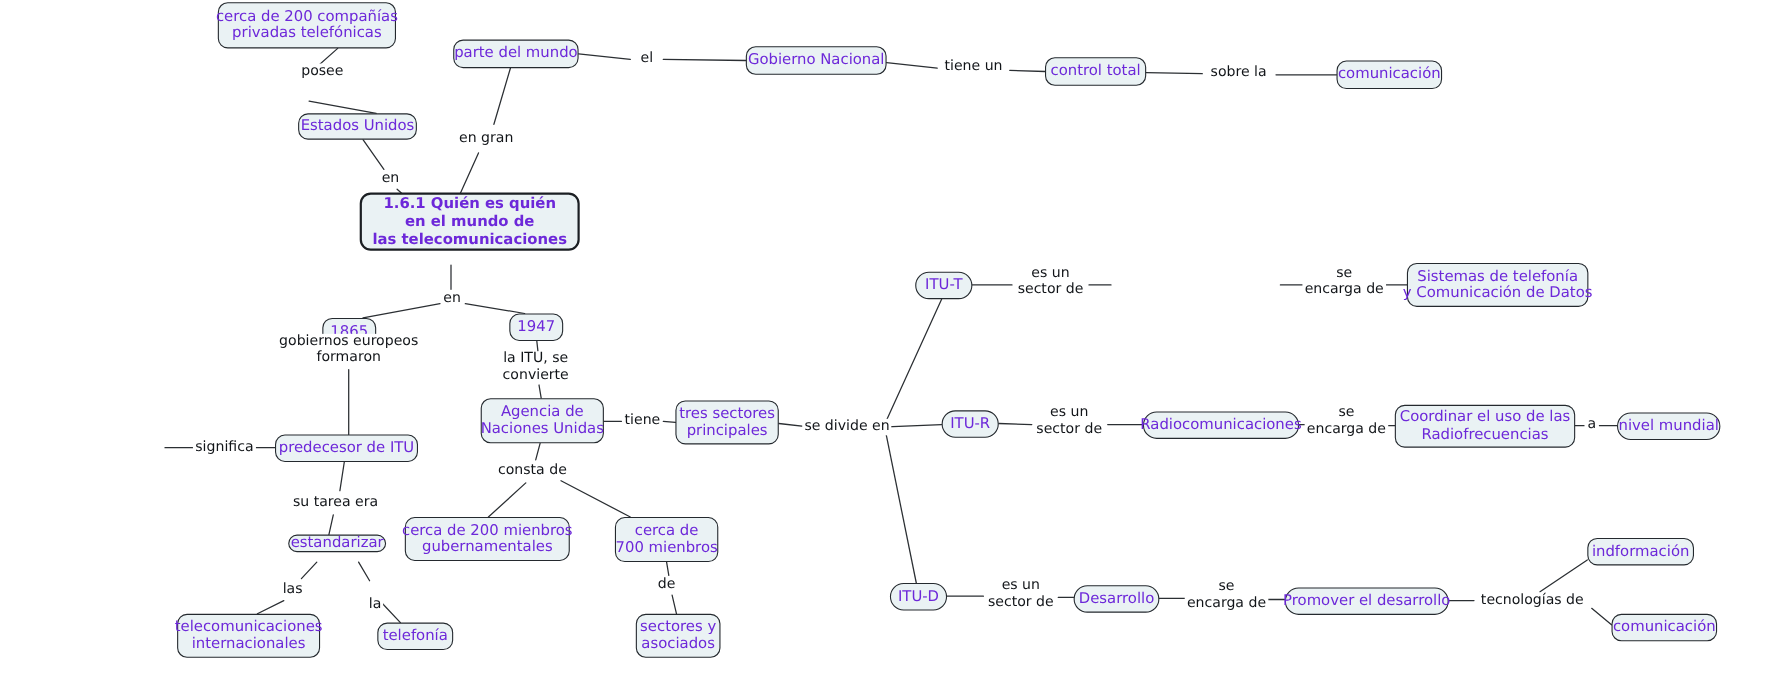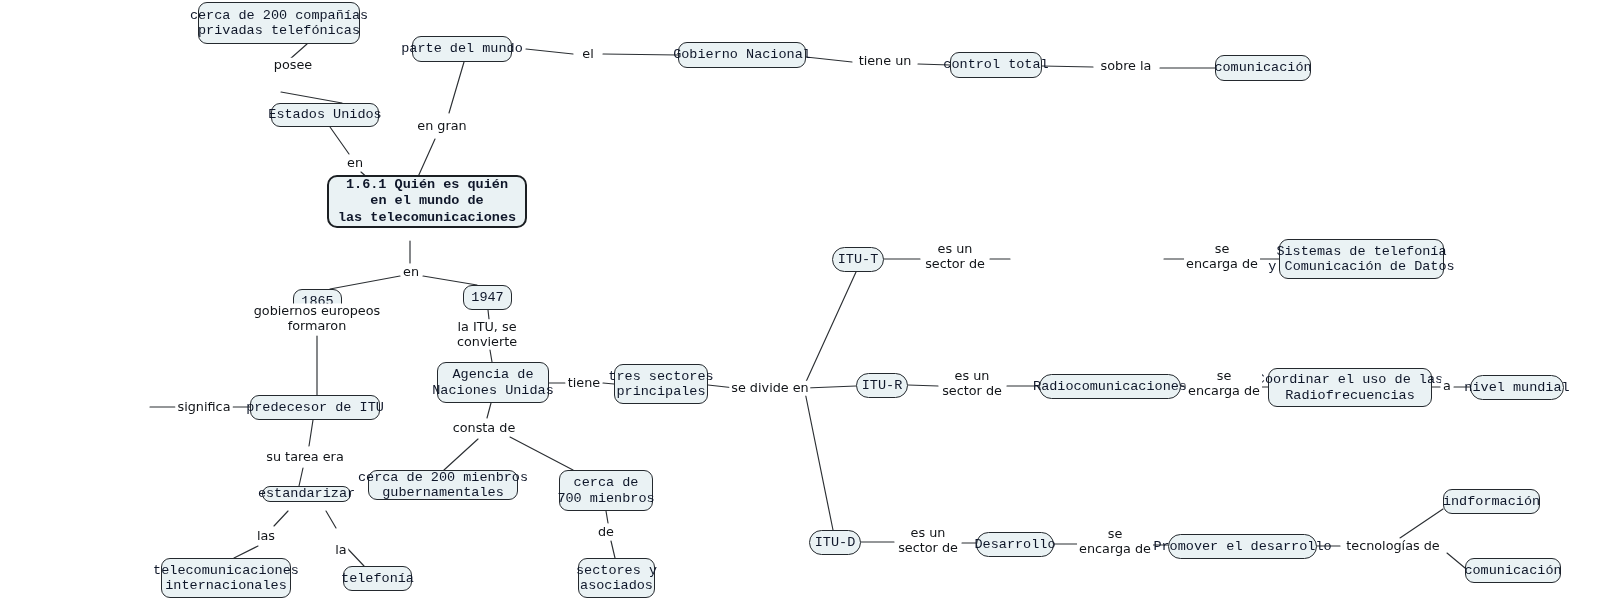--- a/index.html
+++ b/index.html
@@ -21,31 +21,30 @@
     width:1606px;
     height:613px;
     pointer-events:none;
   }
   .node{
     position:absolute;
     box-sizing:border-box;
     background:#eaf2f4;
     border:1px solid #24292e;
     border-radius:9px;
-    color:#0f172a;
+    color:#6d28d9;
     font-size:13.5px;
     line-height:15.5px;
     text-align:center;
     display:flex;
     align-items:center;
     justify-content:center;
     padding:2px 7px;
     white-space:pre;
     z-index:3;
-    font-family:Liberation Mono, monospace;
   }
   .node.pill{ border-radius:14px; }
   .node.root{
     border-width:2px;
     border-color:#1b1f23;
     font-weight:bold;
     font-size:13.5px;
     line-height:16.5px;
     border-radius:10px;
   }
@@ -96,21 +95,21 @@
       <path d="M 1181,386 L 1190,386 M 1258,387 L 1268,387" stroke="#2b2f33" stroke-width="1.15" fill="none" stroke-linecap="round"></path>
       <path d="M 1432,387 L 1440,387 M 1454,387 L 1470,387" stroke="#2b2f33" stroke-width="1.15" fill="none" stroke-linecap="round"></path>
       <path d="M 861,542 L 894,542 M 962,543 L 976,543" stroke="#2b2f33" stroke-width="1.15" fill="none" stroke-linecap="round"></path>
       <path d="M 1054,544 L 1080,544 M 1150,545 L 1168,545" stroke="#2b2f33" stroke-width="1.15" fill="none" stroke-linecap="round"></path>
       <path d="M 1317,546 L 1340,546" stroke="#2b2f33" stroke-width="1.15" fill="none" stroke-linecap="round"></path>
       <path d="M 1400,538 L 1443,509" stroke="#2b2f33" stroke-width="1.15" fill="none" stroke-linecap="round"></path>
       <path d="M 1447,553 L 1465,568" stroke="#2b2f33" stroke-width="1.15" fill="none" stroke-linecap="round"></path>
     </svg>
 <div class="node" style="left: 198px; top: 2px; width: 162px; height: 42px;">cerca de 200 compañías
 privadas telefónicas</div>
-    <div class="node" style="left: 412px; top: 36px; width: 100px; height: 26px;">parte del mundo</div>
+    <div class="node" style="left: 412px; top: 36px; width: 114px; height: 26px;">parte del mundo</div>
     <div class="node" style="left: 678px; top: 42px; width: 128px; height: 26px;">Gobierno Nacional</div>
     <div class="node" style="left: 950px; top: 52px; width: 92px; height: 26px;">control total</div>
     <div class="node" style="left: 1215px; top: 55px; width: 96px; height: 26px;">comunicación</div>
     <div class="node" style="left: 271px; top: 103px; width: 108px; height: 24px;">Estados Unidos</div>
     <div class="node root" style="left: 327px; top: 175px; width: 200px; height: 53px;">1.6.1 Quién es quién
 en el mundo de
 las telecomunicaciones</div>
     <div class="node pill" style="left: 832px; top: 247px; width: 52px; height: 25px;">ITU-T</div>
     <div class="node" style="left: 1279px; top: 239px; width: 165px; height: 40px;">Sistemas de telefonía
 y Comunicación de Datos</div>
@@ -119,21 +118,21 @@
     <div class="node" style="left: 437px; top: 362px; width: 112px; height: 41px;">Agencia de
 Naciones Unidas</div>
     <div class="node" style="left: 614px; top: 364px; width: 94px; height: 40px;">tres sectores
 principales</div>
     <div class="node pill" style="left: 856px; top: 373px; width: 52px; height: 25px;">ITU-R</div>
     <div class="node pill" style="left: 1039px; top: 374px; width: 142px; height: 25px;">Radiocomunicaciones</div>
     <div class="node" style="left: 1268px; top: 368px; width: 164px; height: 39px;">Coordinar el uso de las
 Radiofrecuencias</div>
     <div class="node pill" style="left: 1470px; top: 375px; width: 94px; height: 25px;">nivel mundial</div>
     <div class="node" style="left: 250px; top: 395px; width: 130px; height: 25px;">predecesor de ITU</div>
-    <div class="node" style="left: 368px; top: 470px; width: 150px; height: 30px;">cerca de 200 mienbros
+    <div class="node" style="left: 368px; top: 470px; width: 150px; height: 40px;">cerca de 200 mienbros
 gubernamentales</div>
     <div class="node" style="left: 559px; top: 470px; width: 94px; height: 41px;">cerca de
 700 mienbros</div>
     <div class="node" style="left: 262px; top: 486px; width: 89px; height: 16px;">estandarizar</div>
     <div class="node" style="left: 1443px; top: 489px; width: 97px; height: 25px;">indformación</div>
     <div class="node pill" style="left: 809px; top: 530px; width: 52px; height: 25px;">ITU-D</div>
     <div class="node pill" style="left: 976px; top: 532px; width: 78px; height: 25px;">Desarrollo</div>
     <div class="node pill" style="left: 1168px; top: 534px; width: 149px; height: 25px;">Promover el desarrollo</div>
     <div class="node" style="left: 161px; top: 558px; width: 130px; height: 40px;">telecomunicaciones
 internacionales</div>

